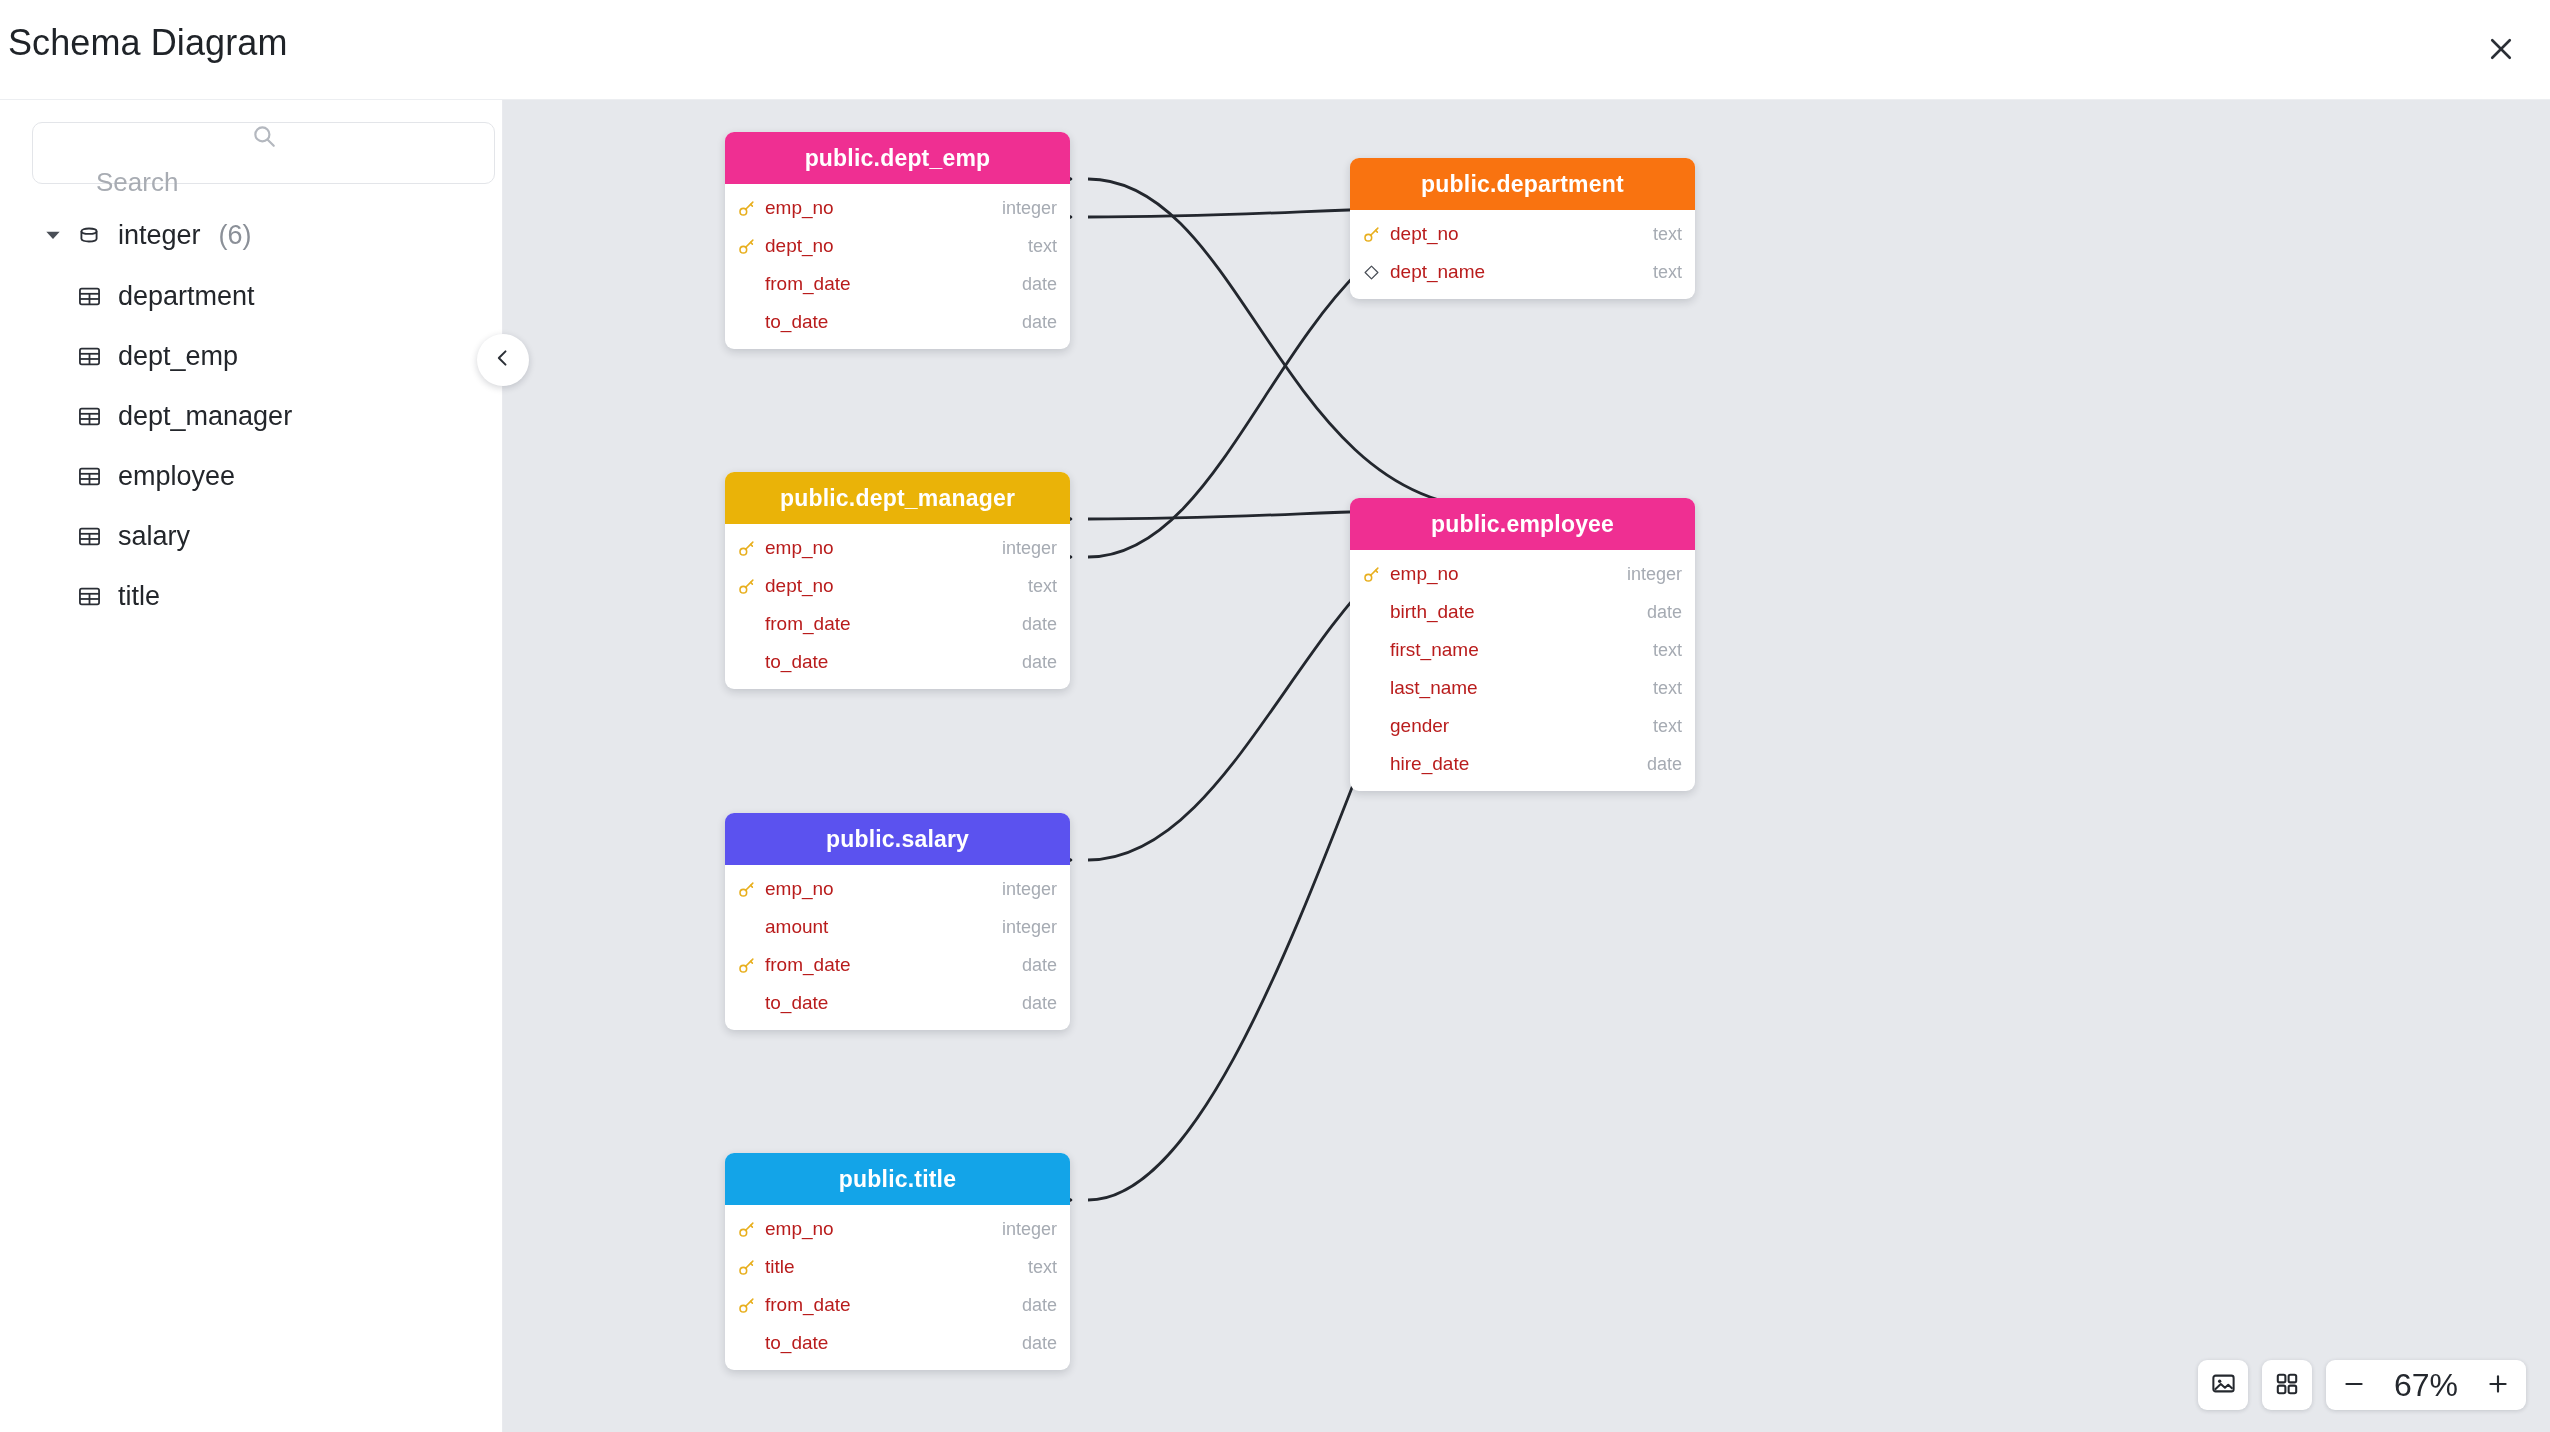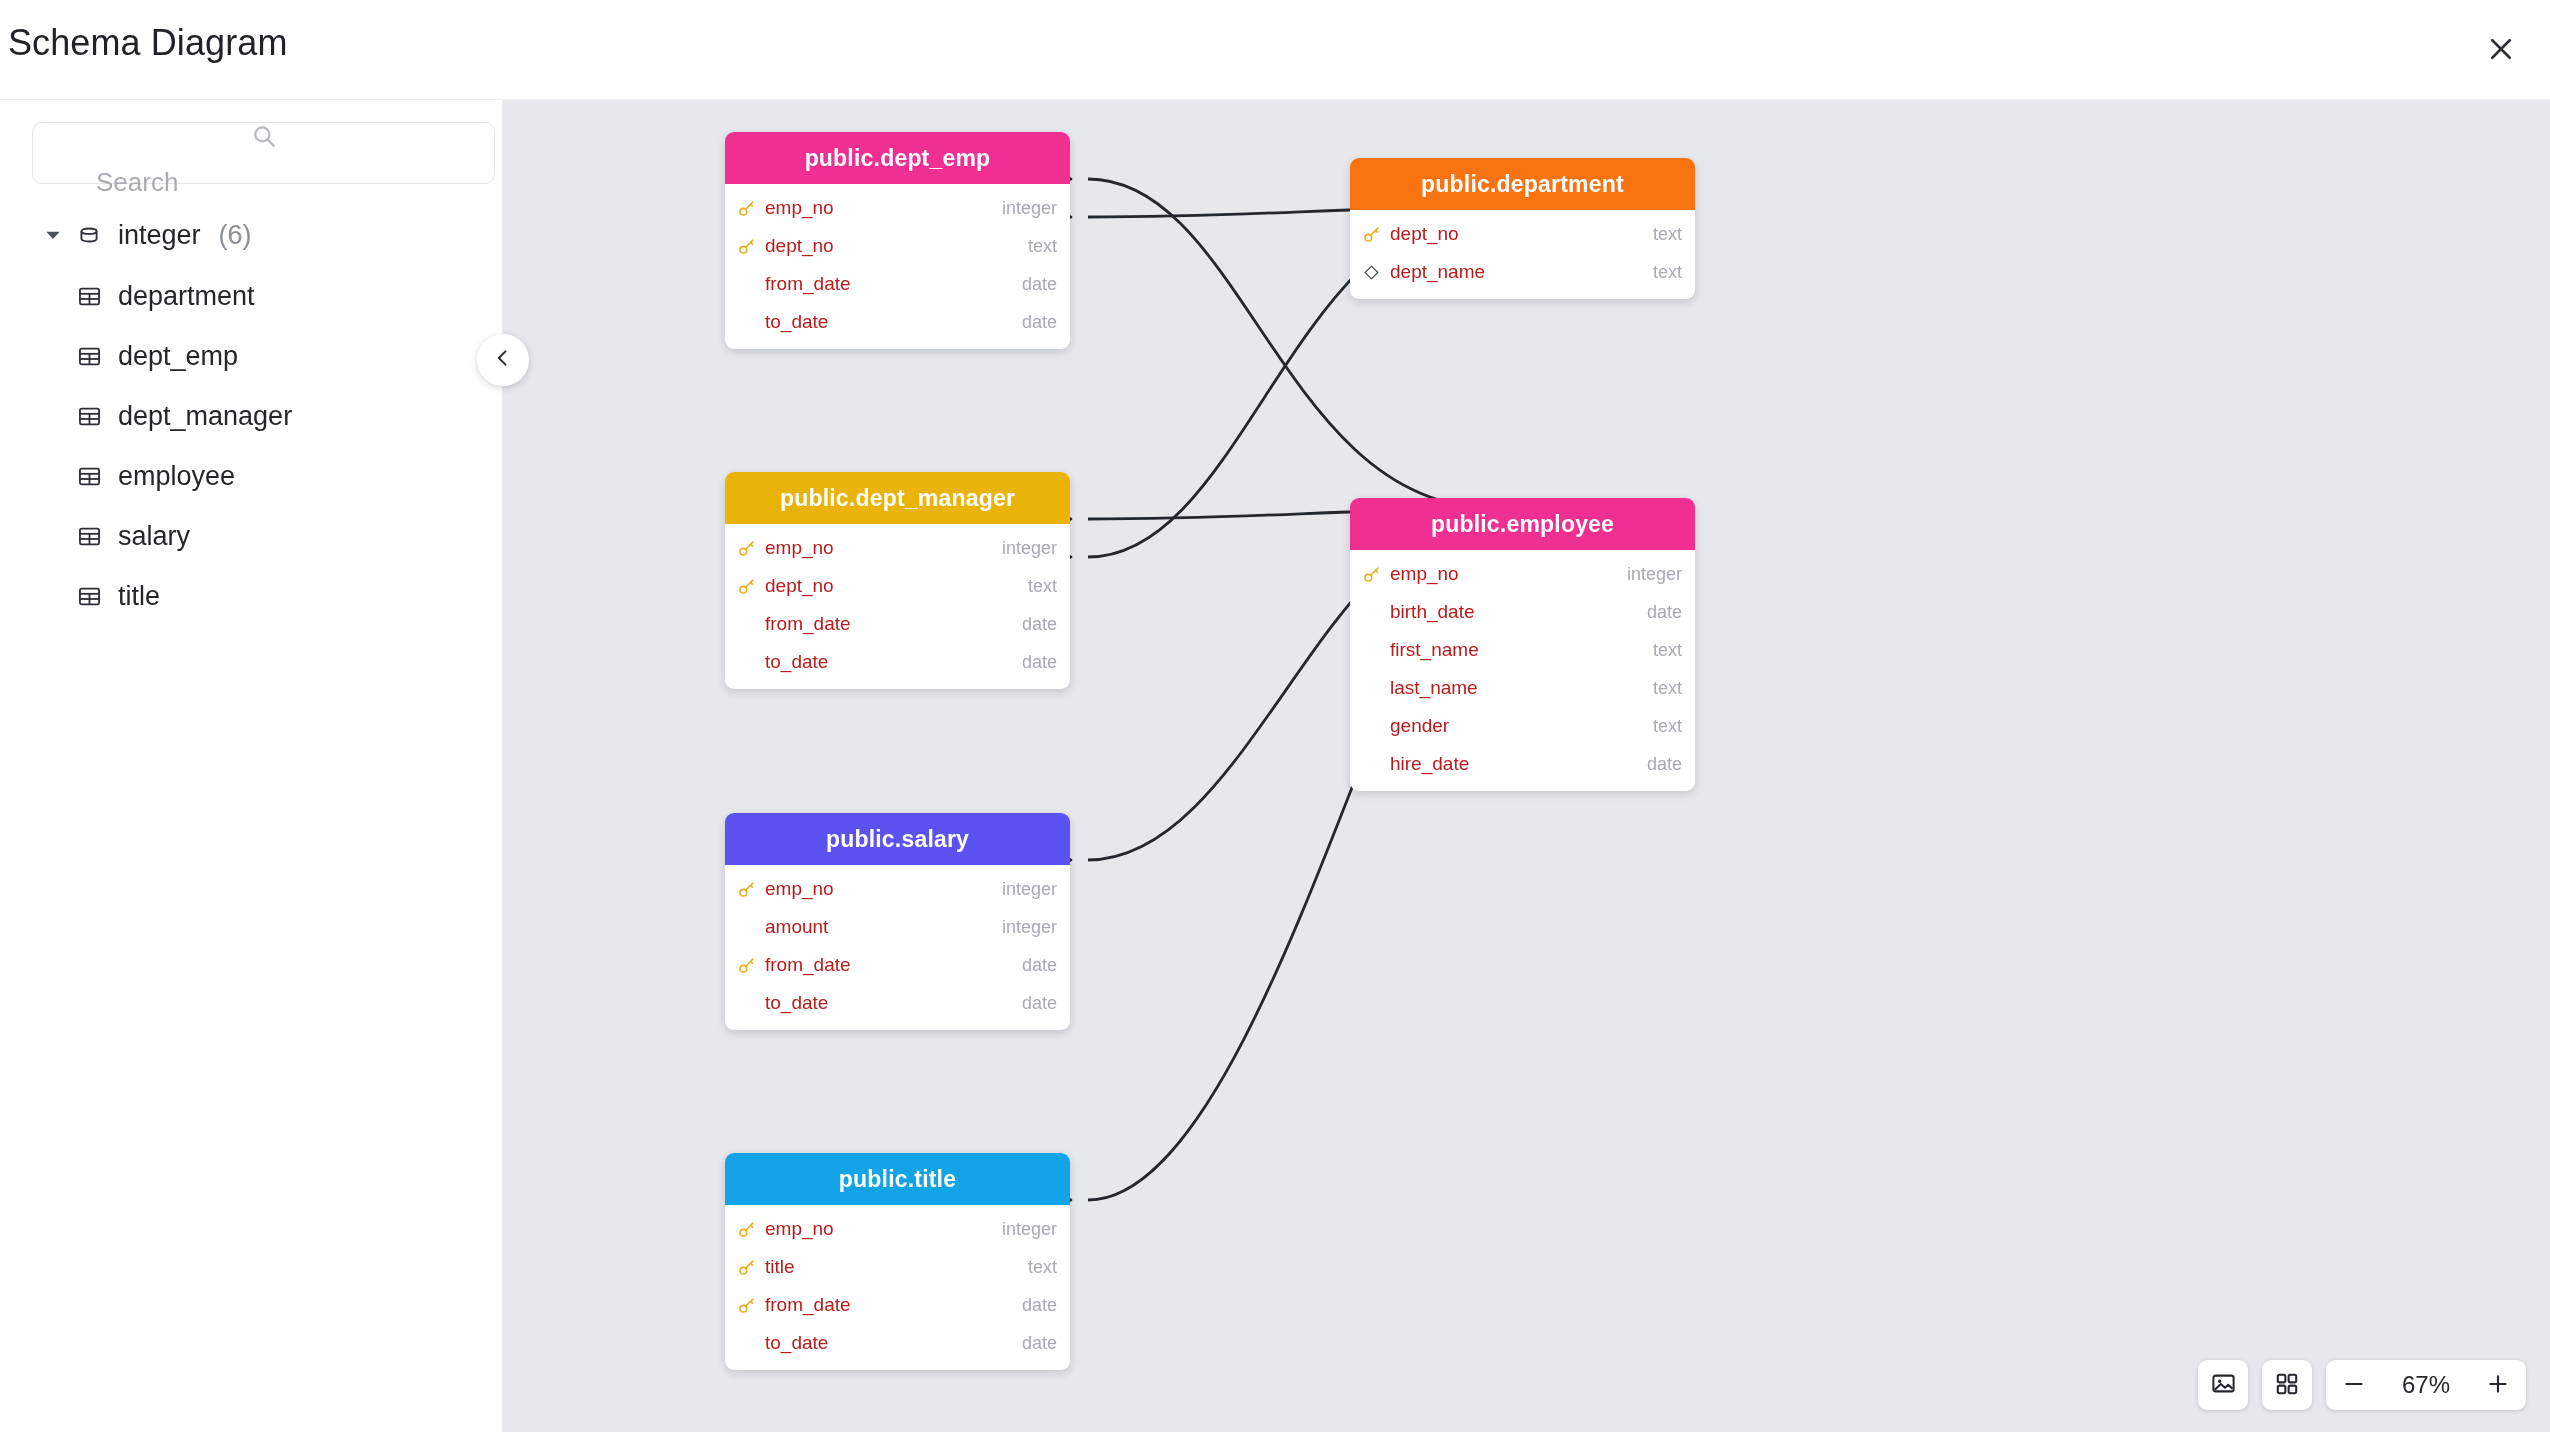--- a/index.html
+++ b/index.html
@@ -134,21 +134,21 @@
     background: #ffffff; border-radius: 9px;
     box-shadow: 0 1px 4px rgba(20,24,40,.16);
     height: 50px;
   }
   .tb-group > * {
     height: 50px; display: flex; align-items: center; justify-content: center;
     background: transparent; border: none; cursor: pointer;
   }
   .tb-zoom-out, .tb-zoom-in { width: 56px; }
   .tb-zoom-level {
-    min-width: 88px; font-size: 24px; color: #24282e; cursor: default;
+    min-width: 88px; font-size: 32px; color: #24282e; cursor: default;
     font-family: "Liberation Sans", sans-serif;
   }
 </style>
 </head>
 <body>
 
 <div id="app">
 
   <div class="topbar">
     <div class="page-title">Schema Diagram</div>

